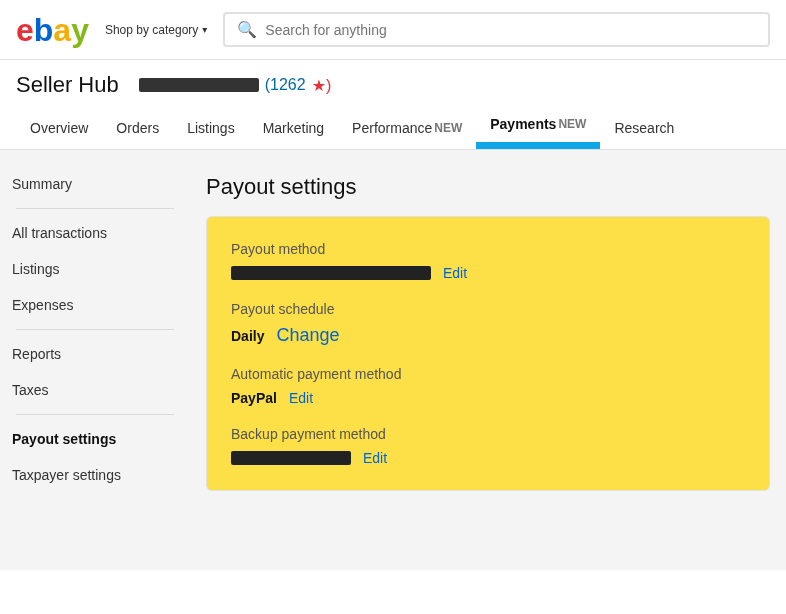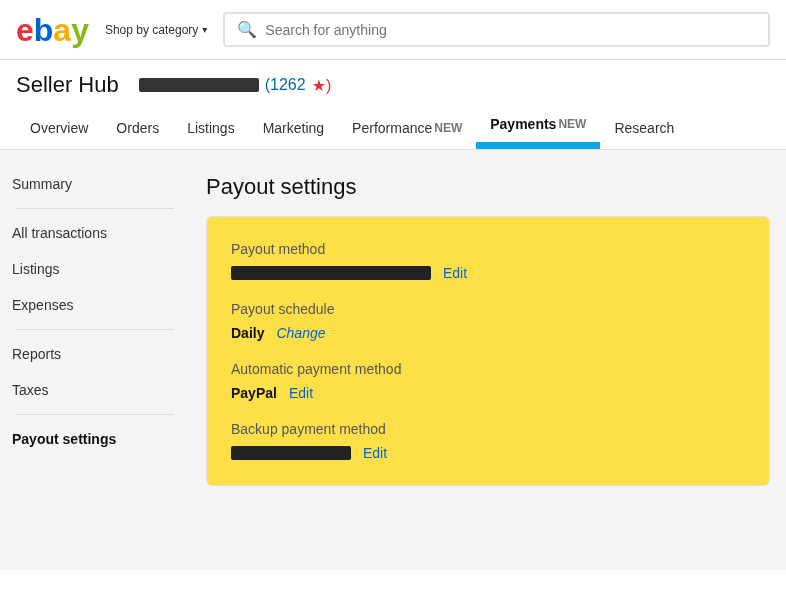--- a/index.html
+++ b/index.html
@@ -217,23 +217,22 @@
       text-decoration: none;
     }
     .setting-value-bold {
       font-weight: 700;
       font-size: 14px;
       color: #111;
     }
     .change-link {
       color: #0064d2;
       cursor: pointer;
-      font-size: 14px;
+      font-size: 18px;
       text-decoration: none;
-      font-style: italic;
     }
   </style>
 </head>
 <body>
 
 <div class="top-bar">
   <div class="logo-area">
     <div class="ebay-logo">
       <span class="ebay-e">e</span>
       <span class="ebay-b">b</span>
@@ -292,20 +291,21 @@
     <a class="sidebar-item">Summary</a>
     <div class="sidebar-divider"></div>
     <a class="sidebar-item">All transactions</a>
     <a class="sidebar-item">Listings</a>
     <a class="sidebar-item">Expenses</a>
     <div class="sidebar-divider"></div>
     <a class="sidebar-item">Reports</a>
     <a class="sidebar-item">Taxes</a>
     <div class="sidebar-divider"></div>
     <a class="sidebar-item active">Payout settings</a>
+    <a class="sidebar-item">Taxpayer settings</a>
   </aside>
 
   <main class="main-content">
     <h1 class="page-title">Payout settings</h1>
     <div class="settings-card">
 
       <div class="setting-section">
         <div class="setting-label">Payout method</div>
         <div class="setting-value-row">
           <div class="masked-bar"></div>

